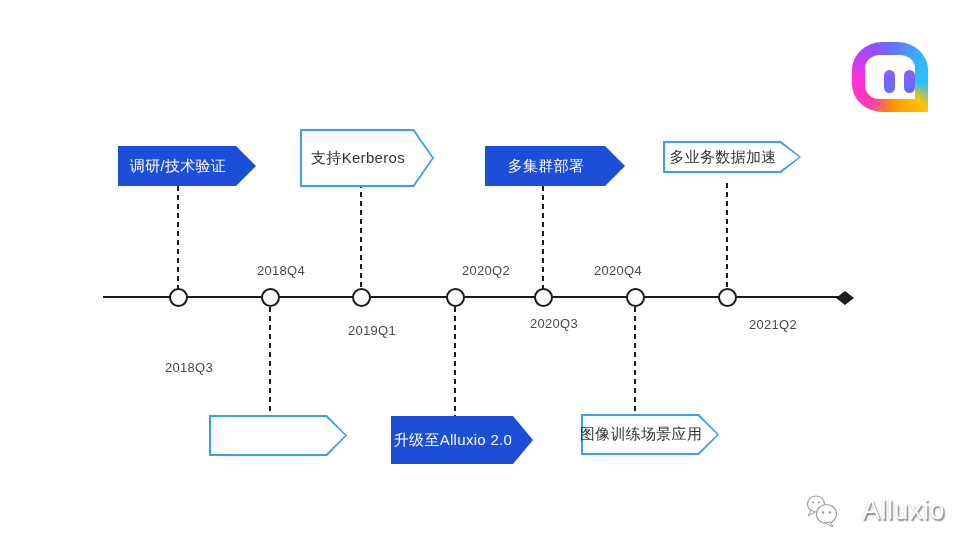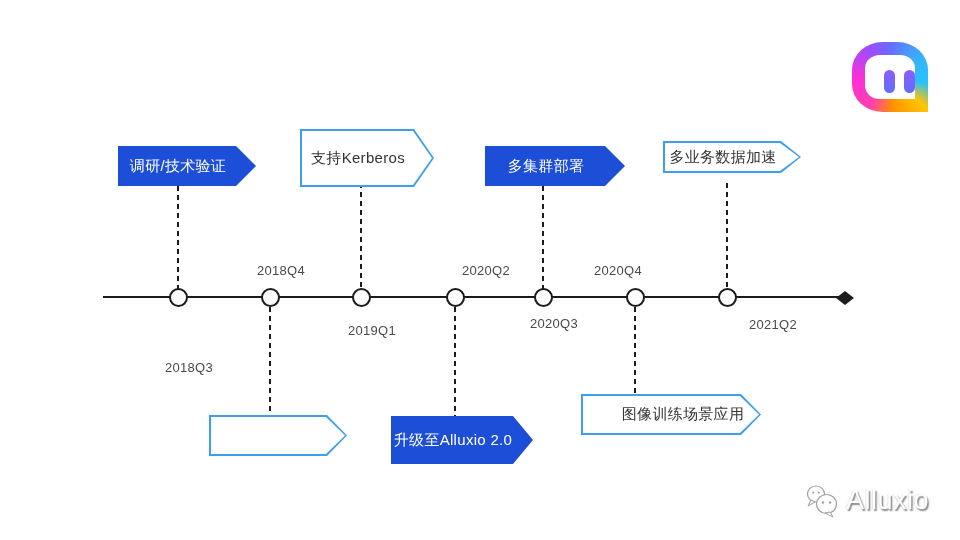--- a/index.html
+++ b/index.html
@@ -63,21 +63,21 @@
   }
   .momo-eye{
     position:absolute;top:28px;width:11px;height:23px;border-radius:6px;
     background:linear-gradient(180deg,#8d5cff,#5f6eff);
   }
   .momo-eye.left{left:32px;}
   .momo-eye.right{left:52px;}
 
   
   .watermark{
-    left:804px;top:482px;display:flex;align-items:center;gap:6px;
+    left:804px;top:492px;display:flex;align-items:center;gap:22px;
   }
   .wm-text{
     font-size:27px;color:#ffffff;letter-spacing:.5px;
     text-shadow:1.5px 1.5px 1.5px rgba(125,125,125,.95),
                 -0.5px -0.5px 1px rgba(190,190,190,.6);
   }
 </style>
 </head>
 <body>
 
@@ -130,21 +130,21 @@
     <div class="flag-inner"></div>
     <span class="flag-label">多业务数据加速</span>
   </div>
 
   <div class="abs flag flag-outline" style="left:209px;top:415px;width:138px;height:41px;">
     <div class="flag-inner"></div>
   </div>
   <div class="abs flag flag-filled" style="left:391px;top:416px;width:142px;height:48px;text-align:center;">
     <span class="flag-label">升级至Alluxio 2.0</span>
   </div>
-  <div class="abs flag flag-outline" style="left:581px;top:394px;width:138px;height:41px;padding-left:42px;">
+  <div class="abs flag flag-outline" style="left:581px;top:414px;width:138px;height:41px;">
     <div class="flag-inner"></div>
     <span class="flag-label">图像训练场景应用</span>
   </div>
 
   <div class="abs watermark">
     <svg width="36" height="36" viewBox="0 0 36 36">
       <g fill="#ffffff" stroke="#9e9e9e" stroke-width="1.2">
         <ellipse cx="12" cy="12" rx="8.5" ry="8"></ellipse>
         <path d="M7 18 L4 24 L11 20 Z" stroke-width="1"></path>
         <ellipse cx="22.5" cy="22" rx="10" ry="9.5"></ellipse>

